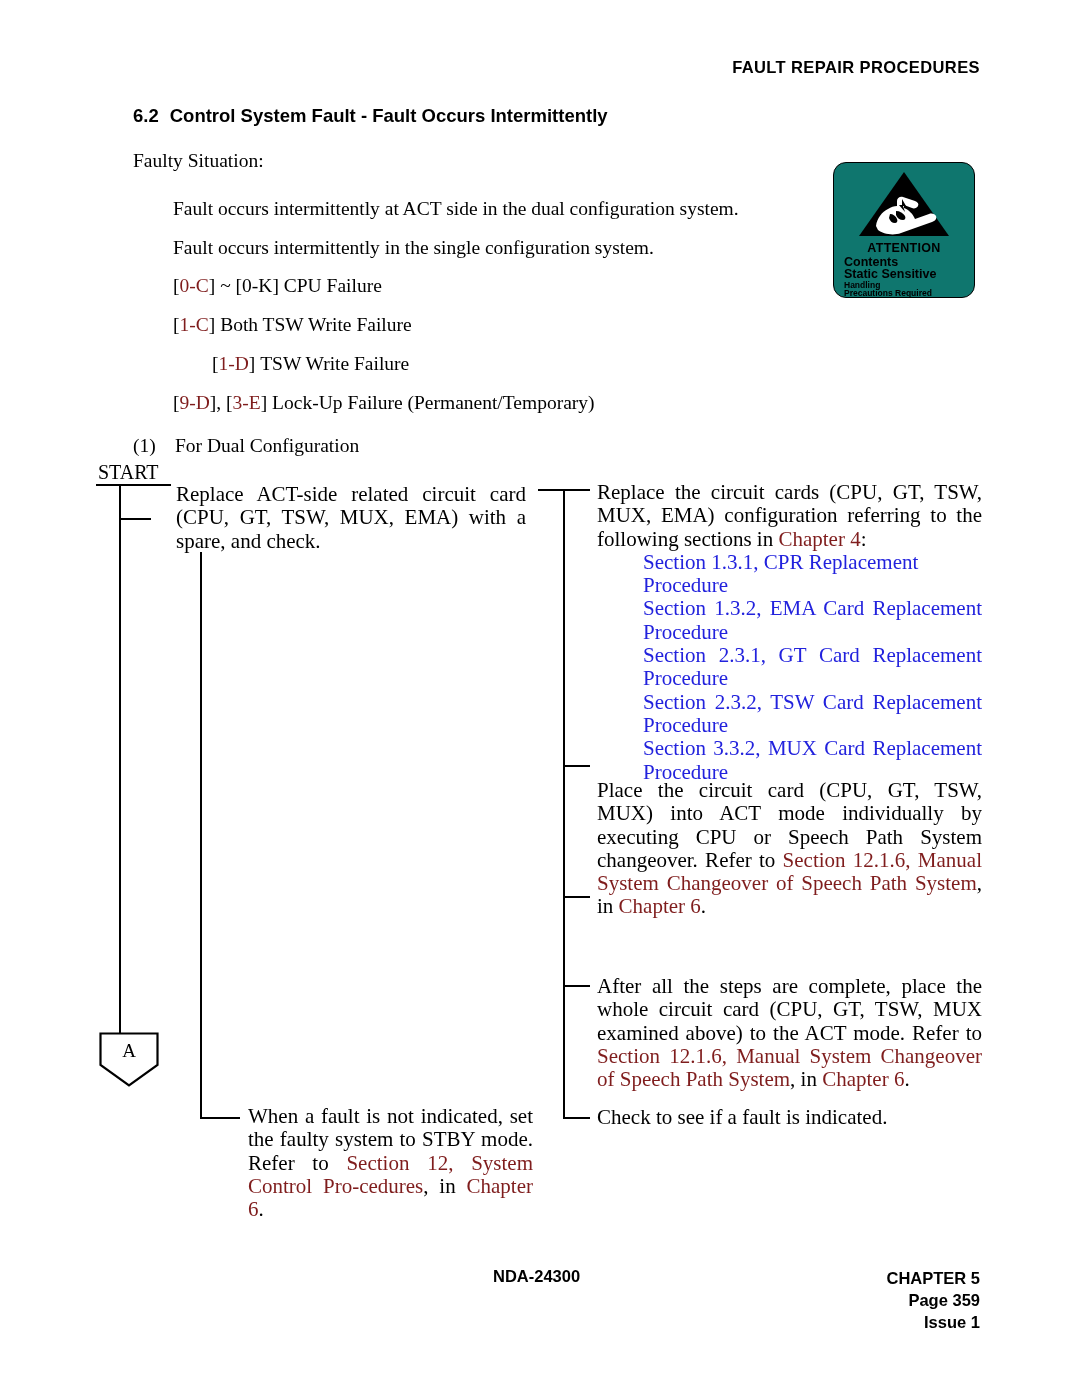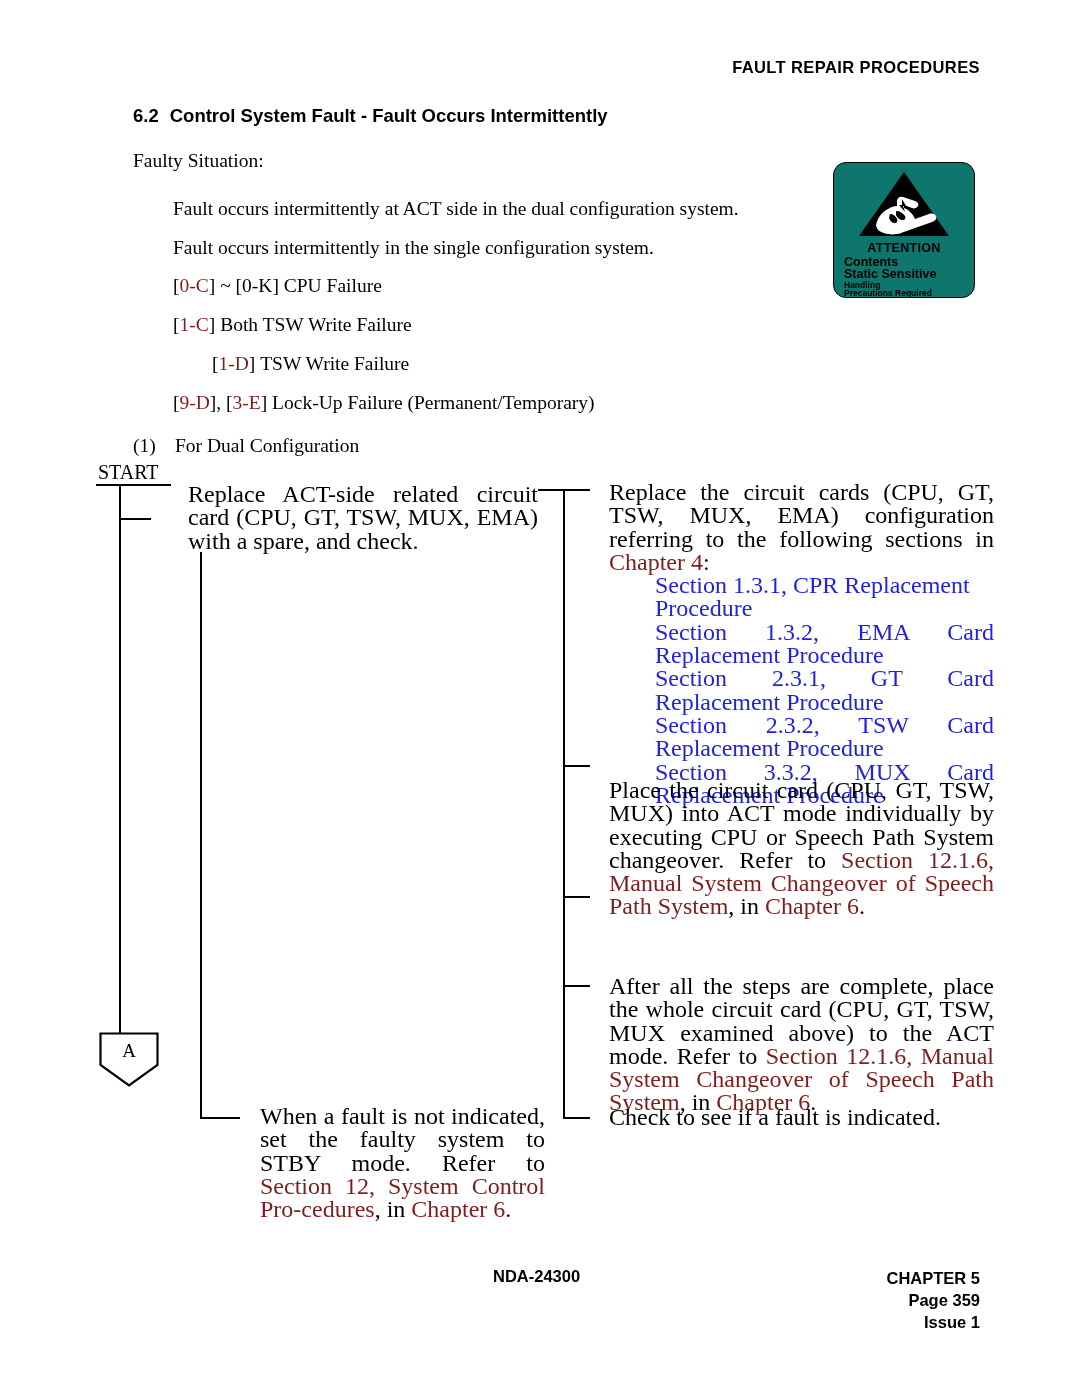--- a/index.html
+++ b/index.html
@@ -143,24 +143,23 @@
     width: 60px;
     text-align: center;
     font-family: "Liberation Serif", serif;
     font-size: 19px;
   }
 
   
   .flow-par {
     position: absolute;
     font-family: "Liberation Serif", serif;
-    font-size: 24px;
+    font-size: 21px;
     line-height: 23.3px;
     text-align: justify;
-    margin-left: 12px;
   }
   .ref-list {
     margin-left: 46px;
     text-align: justify;
   }
   .ref-list div { color: #2222dd; }
 
   
   .footer-left {
     position: absolute;

